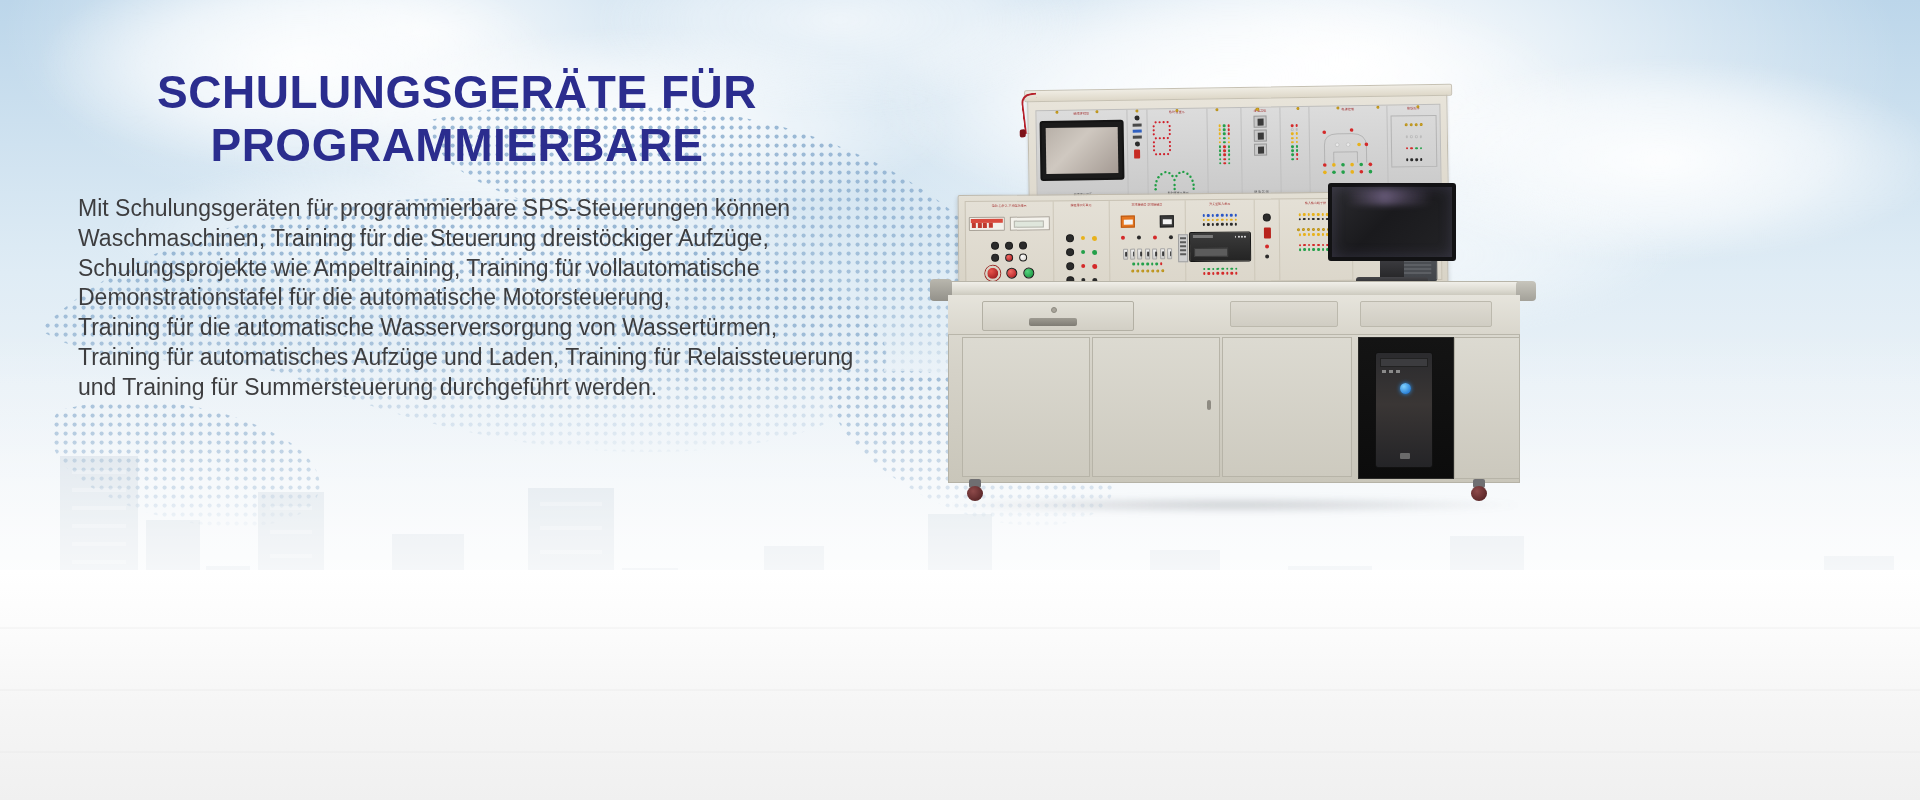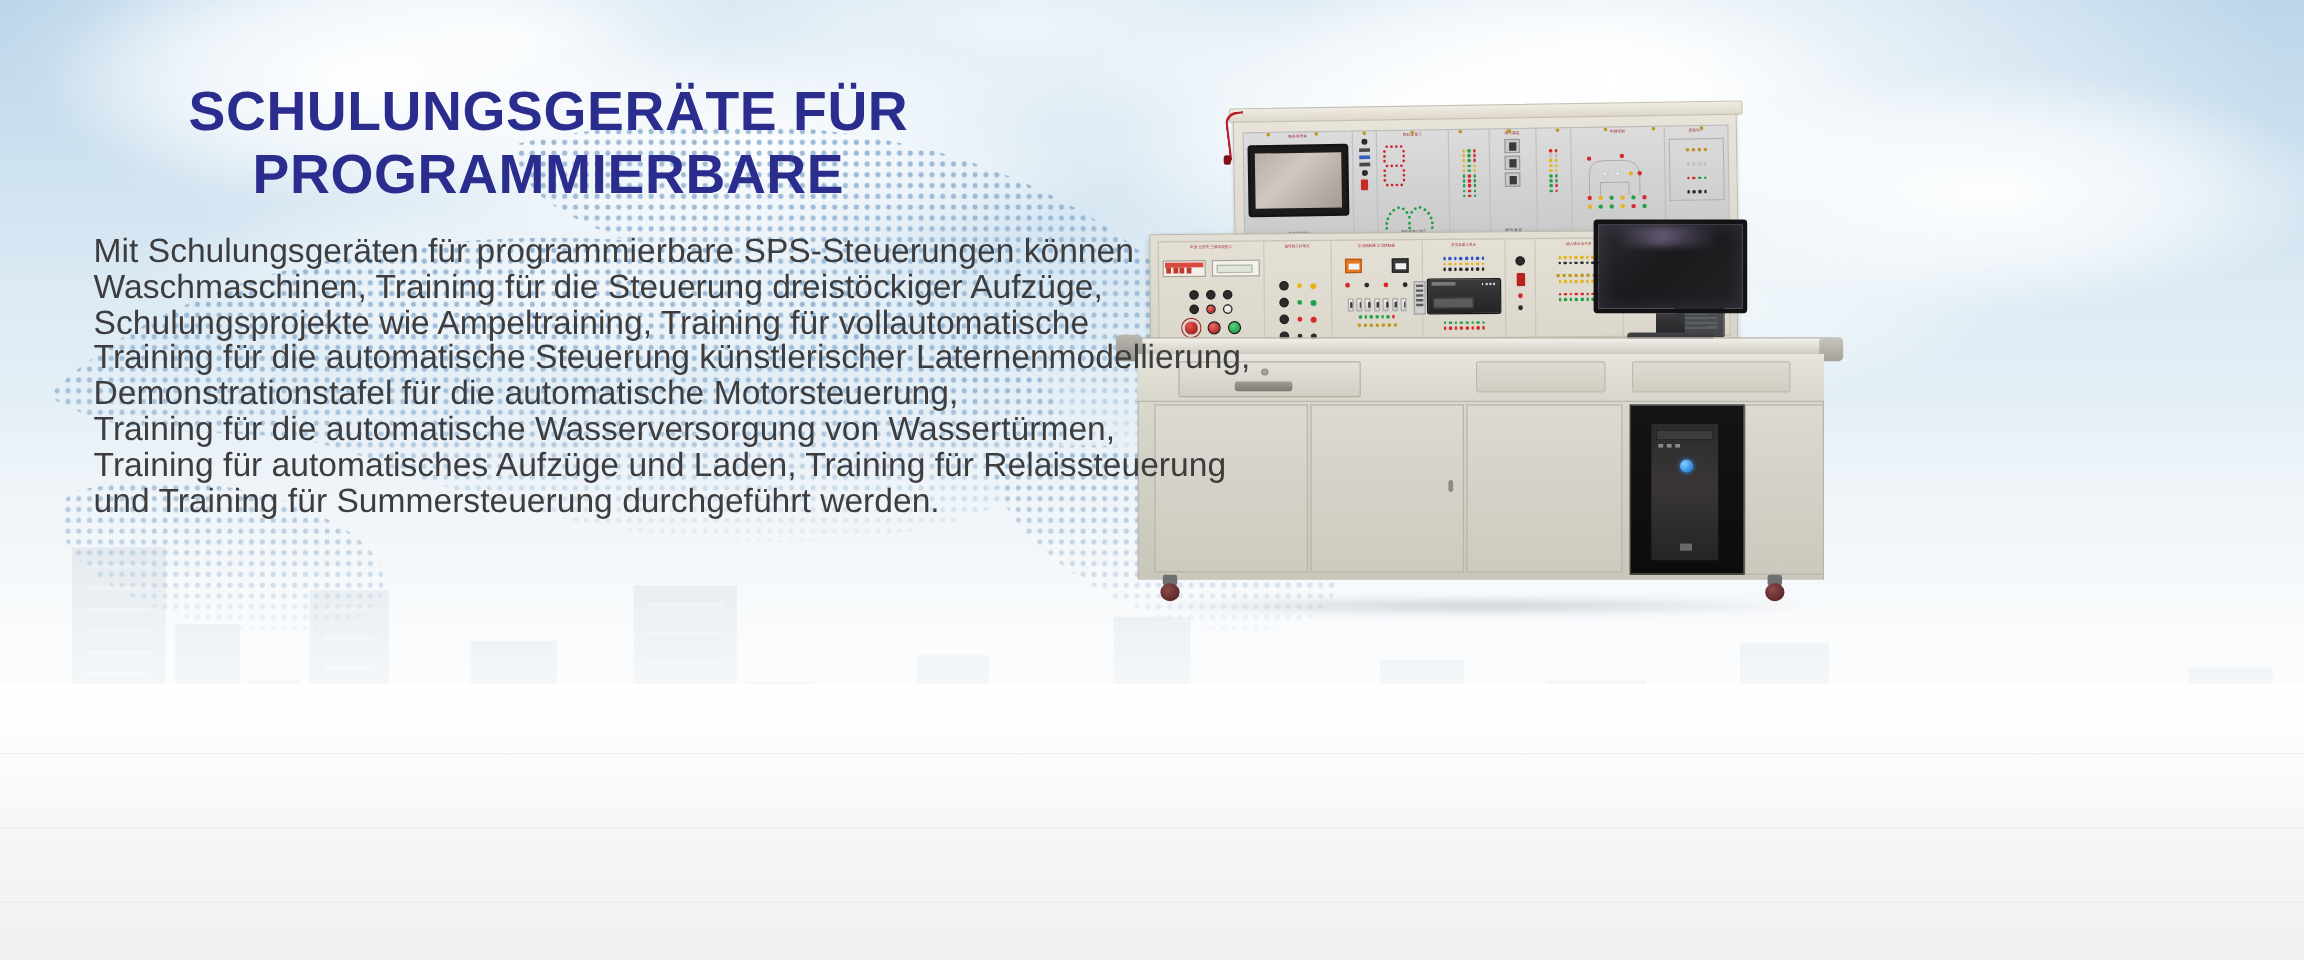--- a/index.html
+++ b/index.html
@@ -63,21 +63,21 @@
     text-align:center;
     width:730px;
     margin-left:14px;
   }
   .headline .l1{display:block;}
   .headline .l2{display:block;}
   .headline .l3{display:block;}
   .body-copy {
     margin-top:22px;
     color:#3d3d3f;
-    font-size:28px;
+    font-size:23px;
     line-height:29.8px;
     width:880px;
   }
   .body-copy p{ white-space:nowrap; }
 
   
   .rig { position:absolute; left:930px; top:75px; width:620px; height:440px; z-index:20; }
 
   
   .upper-panel {
@@ -410,21 +410,20 @@
 
   <div class="copy">
     <h1 class="headline">
       <span class="l1">SCHULUNGSGERÄTE FÜR</span>
       <span class="l2">PROGRAMMIERBARE</span>
     </h1>
     <div class="body-copy">
       <p>Mit Schulungsgeräten für programmierbare SPS-Steuerungen können</p>
       <p>Waschmaschinen, Training für die Steuerung dreistöckiger Aufzüge,</p>
       <p>Schulungsprojekte wie Ampeltraining, Training für vollautomatische</p>
-      <p>Training für die automatische Steuerung künstlerischer Laternenmodellierung,</p>
       <p>Demonstrationstafel für die automatische Motorsteuerung,</p>
       <p>Training für die automatische Wasserversorgung von Wassertürmen,</p>
       <p>Training für automatisches Aufzüge und Laden, Training für Relaissteuerung</p>
       <p>und Training für Summersteuerung durchgeführt werden.</p>
     </div>
   </div>
 
   <div class="rig">
 
     <div class="upper-panel">

